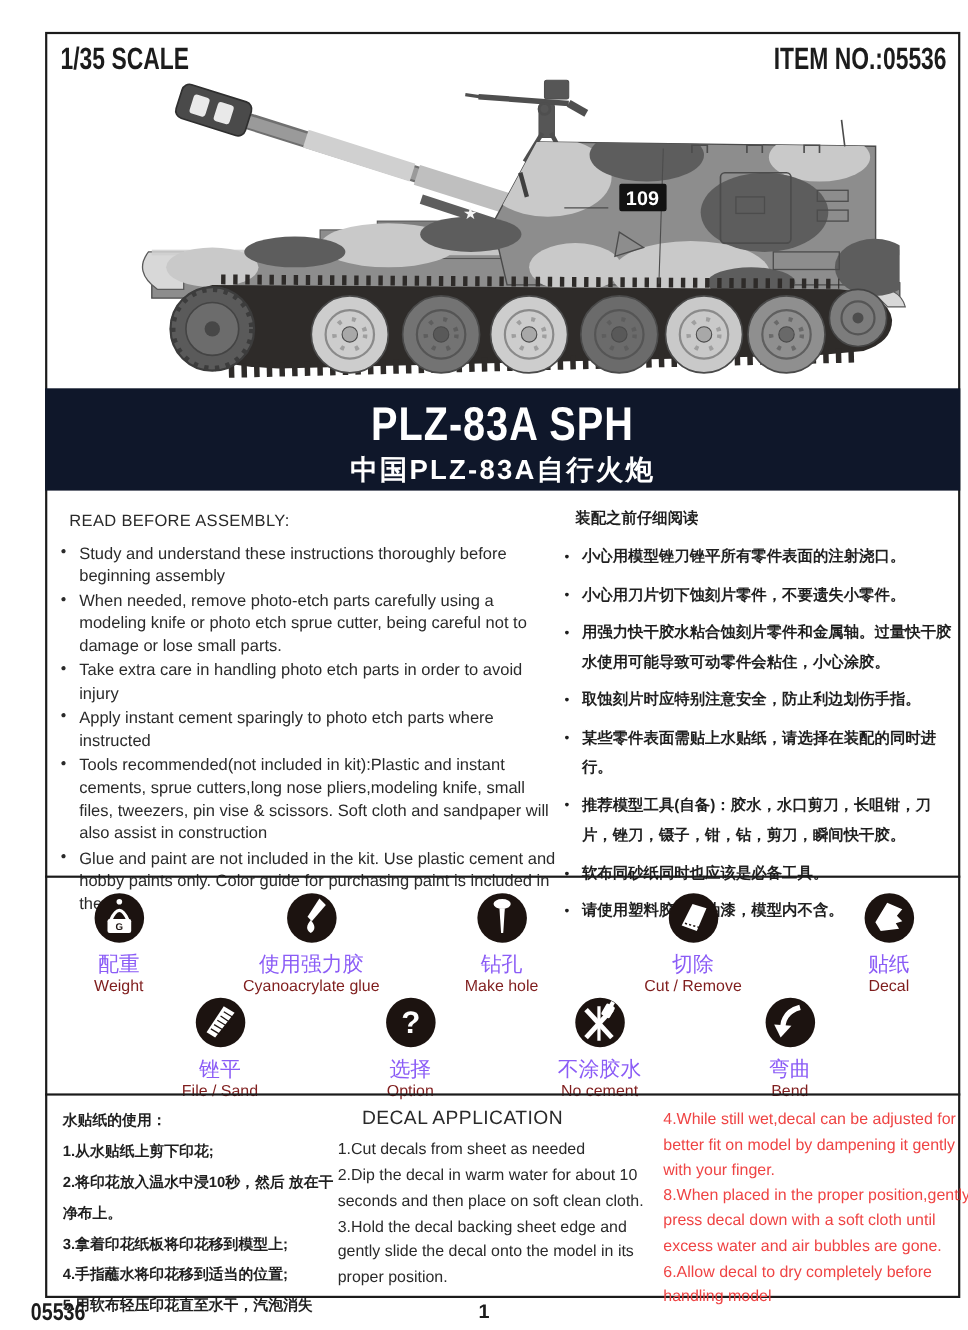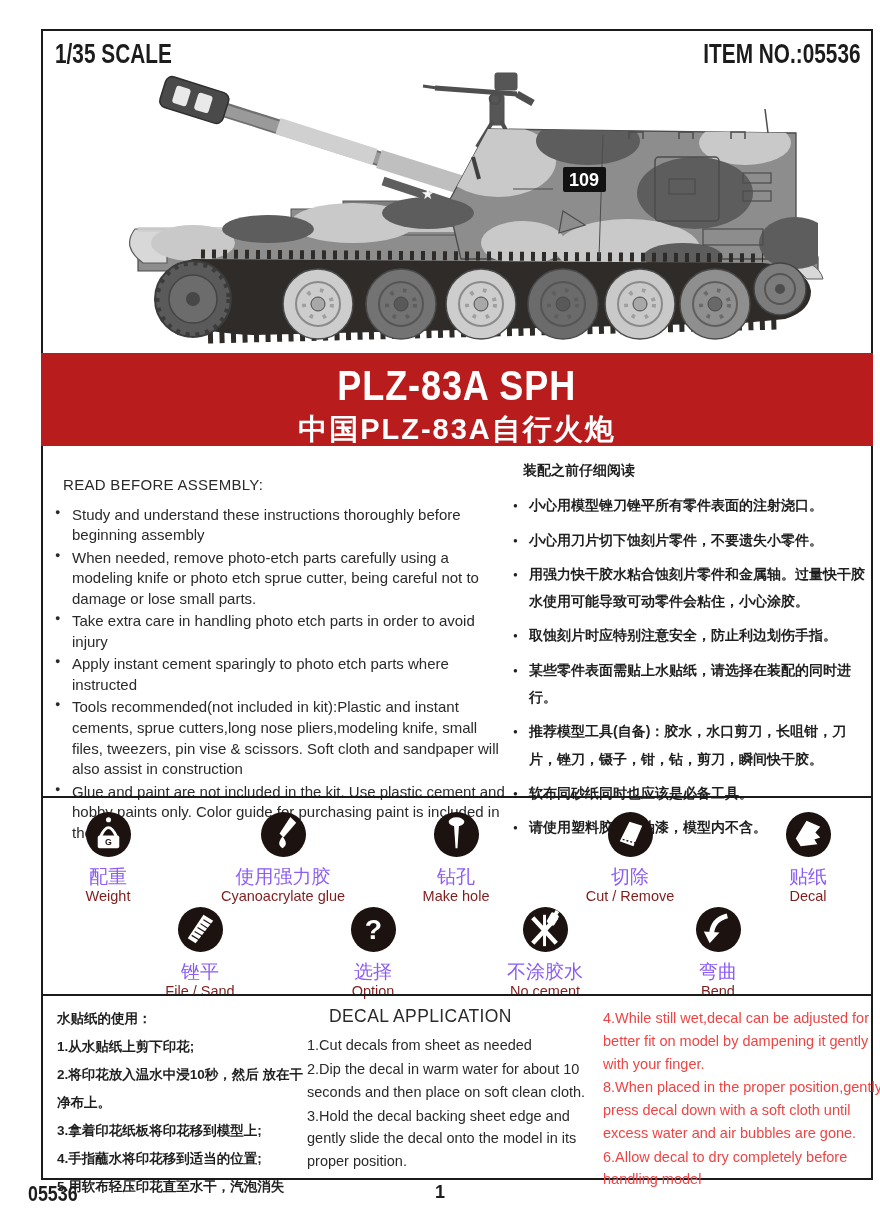--- a/index.html
+++ b/index.html
@@ -12,26 +12,26 @@
   .frame{
     left:24px;top:29px;width:832px;height:1151px;
     border:2px solid #1b1b1b;box-sizing:border-box;background:#fff;margin-left:17px;
   }
   
   .hdr-scale{left:12px;top:6px;font-size:26px;font-weight:bold;color:#1c1c1c;
     transform:scale(.80,1.08);transform-origin:left top;letter-spacing:0px;white-space:nowrap;}
   .hdr-item{right:10px;top:6px;font-size:26px;font-weight:bold;color:#1c1c1c;
     transform:scale(.80,1.08);transform-origin:right top;white-space:nowrap;}
   
-  .titlebar{left:-2px;top:322px;width:832px;height:93px;background:#b91c1c;color:#fff;text-align:center;}
+  .titlebar{left:-2px;top:322px;width:832px;height:93px;background:#0f172a;color:#fff;text-align:center;}
   .title-en{display:inline-block;margin-top:8px;font-size:41px;font-weight:bold;letter-spacing:1px;
     transform:scale(.88,1.05);transform-origin:center top;white-space:nowrap;}
-  .title-zh{font-size:29px;font-weight:bold;margin-top:2px;letter-spacing:2px;white-space:nowrap;}
-  
-  .col-en{left:12px;top:444px;width:456px;font-size:15px;line-height:1.37;color:#2a2a2a;}
+  .title-zh{font-size:25px;font-weight:bold;margin-top:2px;letter-spacing:2px;white-space:nowrap;}
+  
+  .col-en{left:12px;top:433px;width:456px;font-size:15px;line-height:1.37;color:#2a2a2a;}
   .col-en h3{margin:0 0 9px 8px;font-size:15px;font-weight:normal;letter-spacing:.3px;}
   ul.bul{list-style:none;margin:0;padding:0;}
   ul.bul li{position:relative;padding-left:17px;margin-bottom:2px;}
   ul.bul li:before{content:"●";position:absolute;left:0;top:1px;font-size:9px;}
   .col-zh{left:470px;top:426px;width:356px;font-size:14px;line-height:1.95;color:#1f1f1f;font-weight:bold;}
   .col-zh h3{margin:0 0 8px 10px;font-size:14px;font-weight:bold;}
   .col-zh ul.bul li{margin-bottom:7px;padding-left:16px;}
   .col-zh ul.bul li:before{top:6px;font-size:8px;}
   
   .divider{left:-2px;width:832px;height:2px;background:#1b1b1b;}

